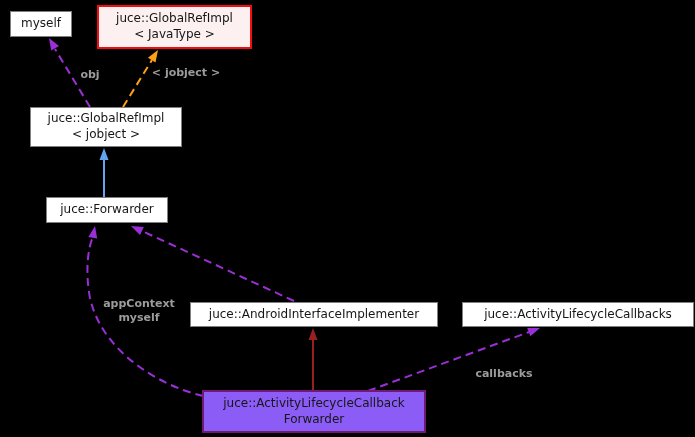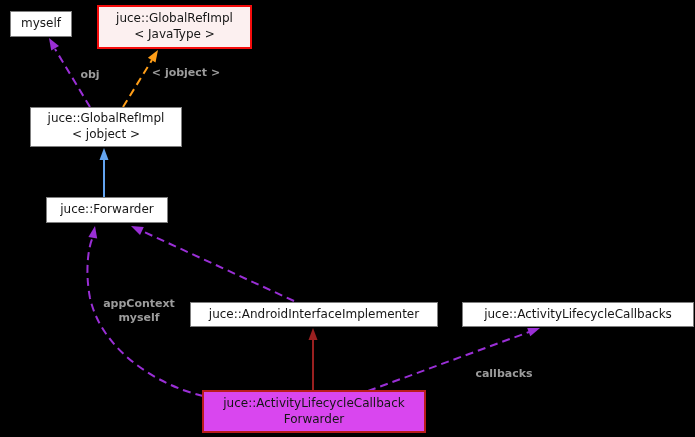--- a/index.html
+++ b/index.html
@@ -31,22 +31,22 @@
     font-size: 12px;
     line-height: 1.32;
     z-index: 2;
     cursor: pointer;
   }
   .node.template {
     background: #fcf0f0;
     border: 2px solid #f50c0c;
   }
   .node.current {
-    background: #d946ef;
-    border: 2px solid #b91c1c;
+    background: #8b5cf6;
+    border: 2px solid #701a75;
     cursor: default;
   }
   .edge-label {
     position: absolute;
     color: #9c9c9c;
     font-size: 11px;
     font-weight: bold;
     text-align: center;
     white-space: pre-line;
     line-height: 1.3;

